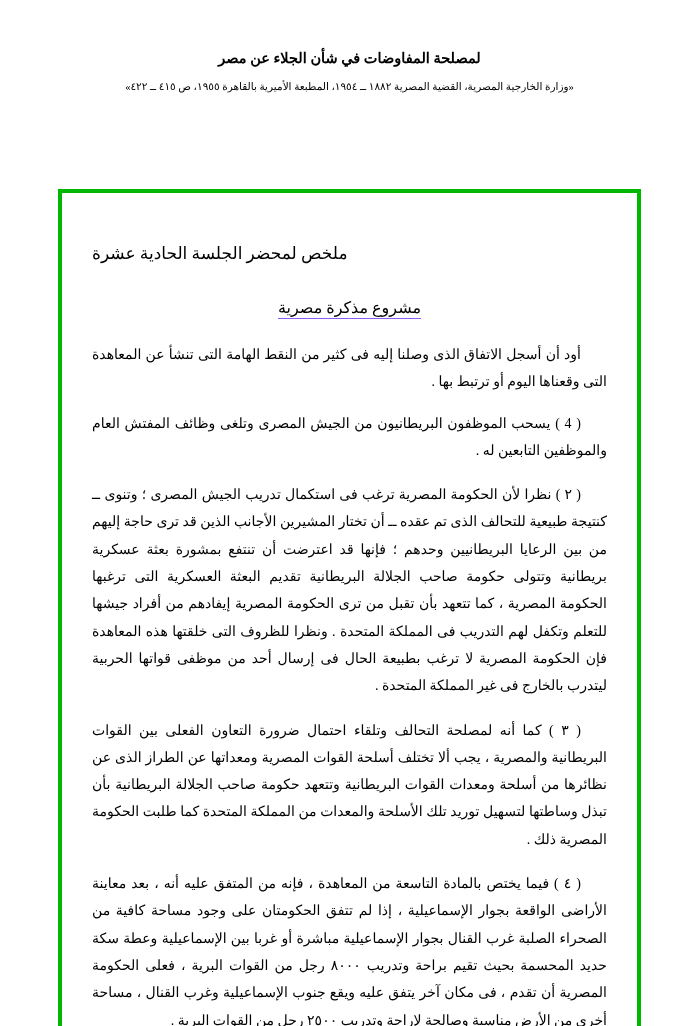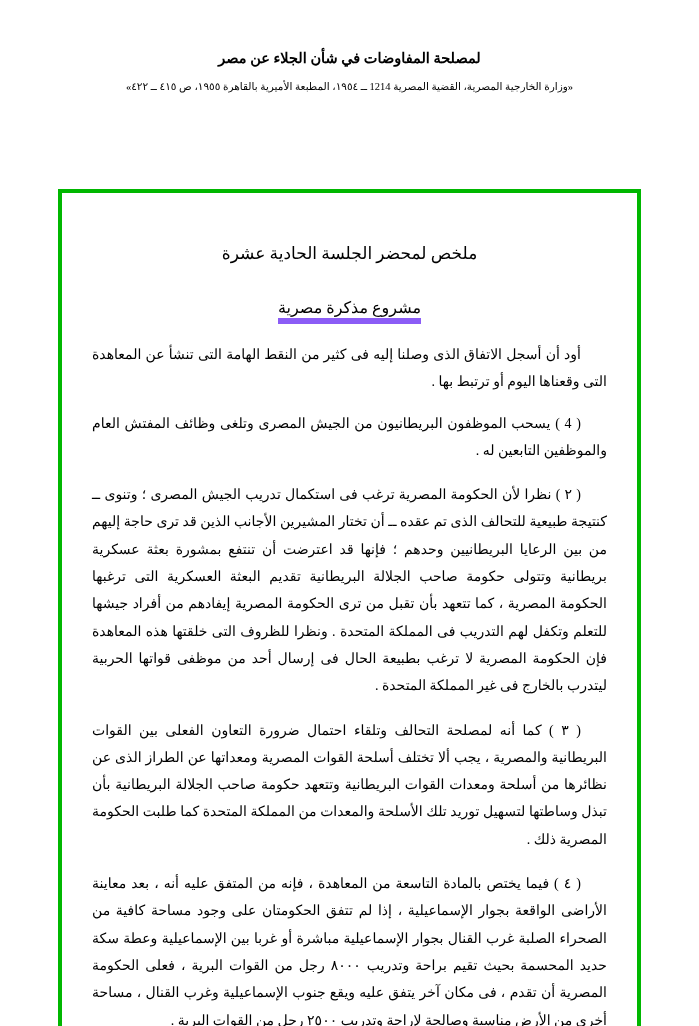--- a/index.html
+++ b/index.html
@@ -48,34 +48,34 @@
     top: 141px;
     right: 58px;
     left: 58px;
     bottom: 14px;
     border: 4px solid #00b700;
     box-sizing: border-box;
     padding: 28px 30px 10px 30px;
     overflow: hidden;
   }
   .doc-title {
-    text-align: center;
+    text-align: left;
     font-size: 17px;
     margin-top: 22px;
     margin-bottom: 0;
   }
   .doc-subtitle {
     text-align: center;
     font-size: 16px;
     margin-top: 34px;
     position: relative;
     display: block;
   }
   .doc-subtitle .ul {
-    border-bottom: 6px solid #8b5cf6;
+    border-bottom: 1px solid #8b5cf6;
     padding-bottom: 2px;
   }
   .salutation {
     text-align: left;
     font-size: 14px;
     margin-top: 40px;
     margin-left: 42px;
   }
   p.para {
     font-size: 14px;
@@ -94,21 +94,21 @@
   
   .framebox, .header { -webkit-font-smoothing: antialiased; }
 </style>
 </head>
 <body>
 
 <div class="page">
 
   <div class="header">
     <div class="hdr-title">لمصلحة المفاوضات في شأن الجلاء عن مصر</div>
-    <div class="hdr-source">«وزارة الخارجية المصرية، القضية المصرية 1214 ــ ١٩٥٤، المطبعة الأميرية بالقاهرة ١٩٥٥، ص ٤١٥ ــ ٤٢٢»</div>
+    <div class="hdr-source">«وزارة الخارجية المصرية، القضية المصرية ١٨٨٢ ــ ١٩٥٤، المطبعة الأميرية بالقاهرة ١٩٥٥، ص ٤١٥ ــ ٤٢٢»</div>
   </div>
 
   <div class="framebox">
 
     <div class="doc-title">ملخص لمحضر الجلسة الحادية عشرة</div>
 
     <div class="doc-subtitle">
       <span class="ul">مشروع مذكرة مصرية</span>
     </div>
 

